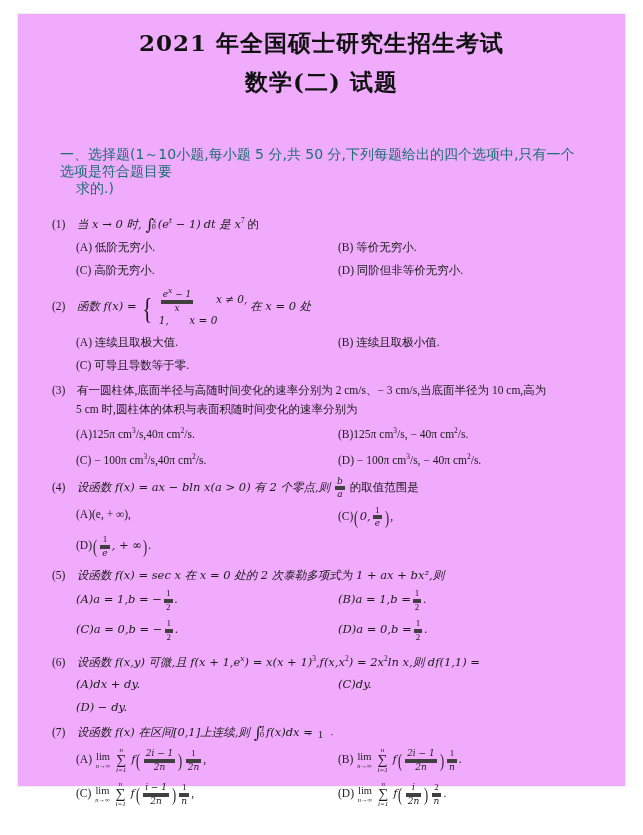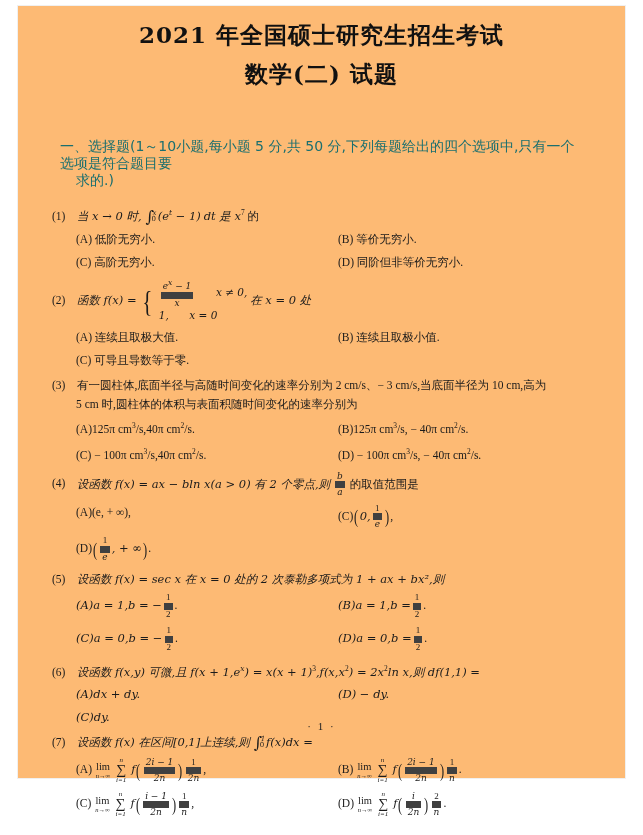--- a/index.html
+++ b/index.html
@@ -15,24 +15,24 @@
   .page {
     position: relative;
     width: 643px;
     height: 835px;
     background: #ffffff;
     overflow: hidden;
   }
   .sheet {
     position: absolute;
     left: 18px;
-    top: 6px;
+    top: 14px;
     width: 607px;
     height: 772px;
-    background: #fdba74;
+    background: #f0abfc;
     box-shadow: 0 0 0 1px #f0f0f0;
   }
   .title-block {
     text-align: center;
     padding-top: 14px;
   }
   .title-line1 {
     font-family: "DejaVu Serif", serif;
     font-weight: bold;
     font-size: 23px;
@@ -99,21 +99,21 @@
   .frac {
     display: inline-block;
     vertical-align: middle;
     text-align: center;
     font-size: 9px;
     line-height: 1.05;
     margin: 0 2px;
   }
   .frac .num2 {
     display: block;
-    border-bottom: 7px solid #404040;
+    border-bottom: 4px solid #404040;
     padding: 0 2px;
   }
   .frac .den2 {
     display: block;
     padding: 0 2px;
   }
   sup.sm { font-size: 7.5px; }
   .intg {
     display: inline-block;
     position: relative;
@@ -334,22 +334,22 @@
         </div>
       </div>
 
       <div class="q">
         <span class="qstem">
           <span class="num">(6)</span>
           <span class="mth">设函数 f(x,y) 可微,且 f(x + 1,e</span><sup class="sm mth">x</sup><span class="mth">) = x(x + 1)</span><sup class="sm">3</sup><span class="mth">,f(x,x</span><sup class="sm">2</sup><span class="mth">) = 2x</span><sup class="sm">2</sup><span class="mth">ln x,则 df(1,1) =</span>
         </span>
         <div class="opts">
           <div class="opt mth">(A)dx + dy.</div>
+          <div class="opt mth">(C)dy.</div>
           <div class="opt mth">(D) − dy.</div>
-          <div class="opt mth">(C)dy.</div>
         </div>
       </div>
 
       <div class="q">
         <span class="qstem">
           <span class="num">(7)</span>
           <span class="mth">设函数 f(x) 在区间[0,1]上连续,则</span>
           <span class="intg">∫<span class="lim-up">1</span><span class="lim-dn">0</span></span>
           <span class="mth">f(x)dx =</span>
         </span>

